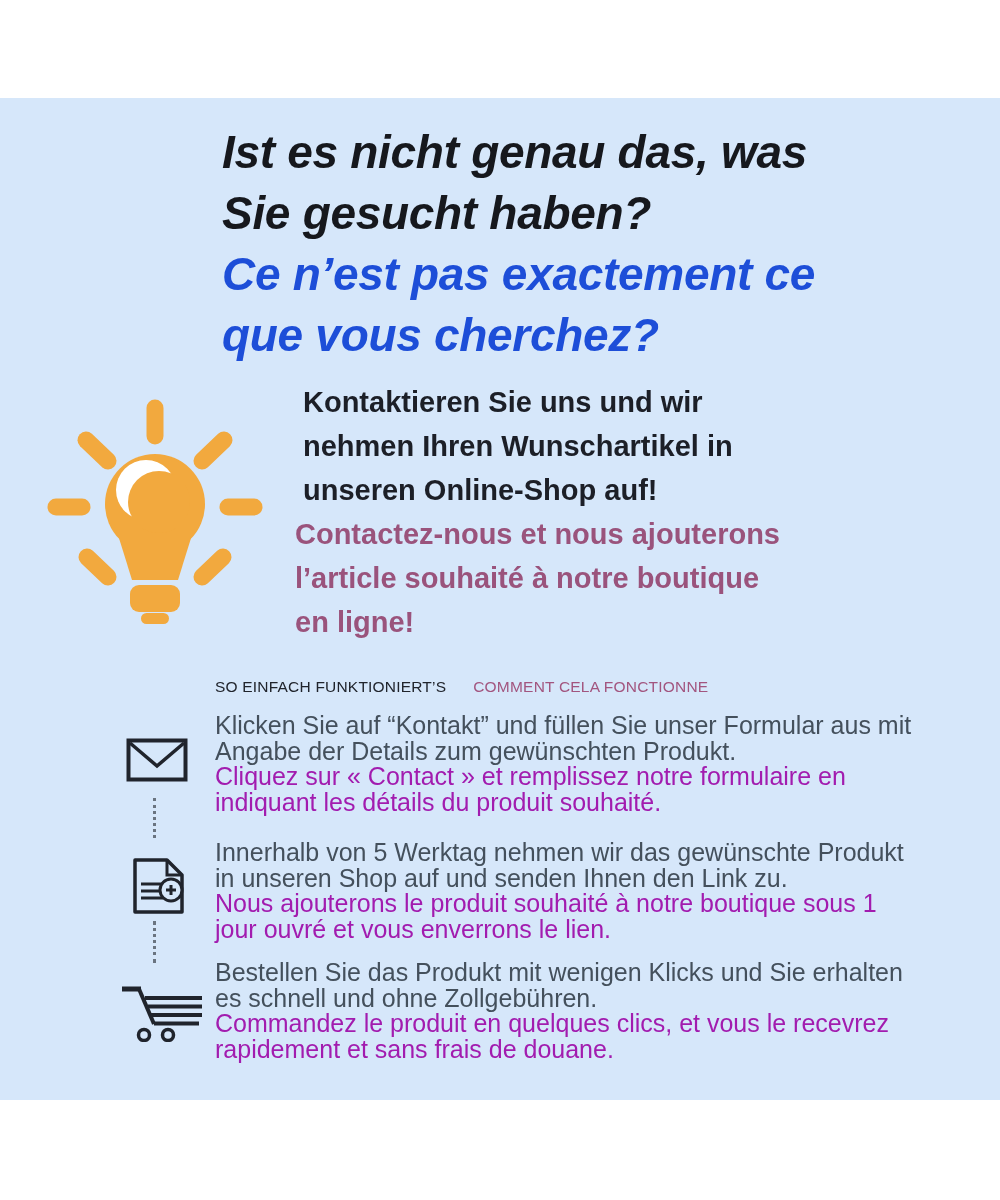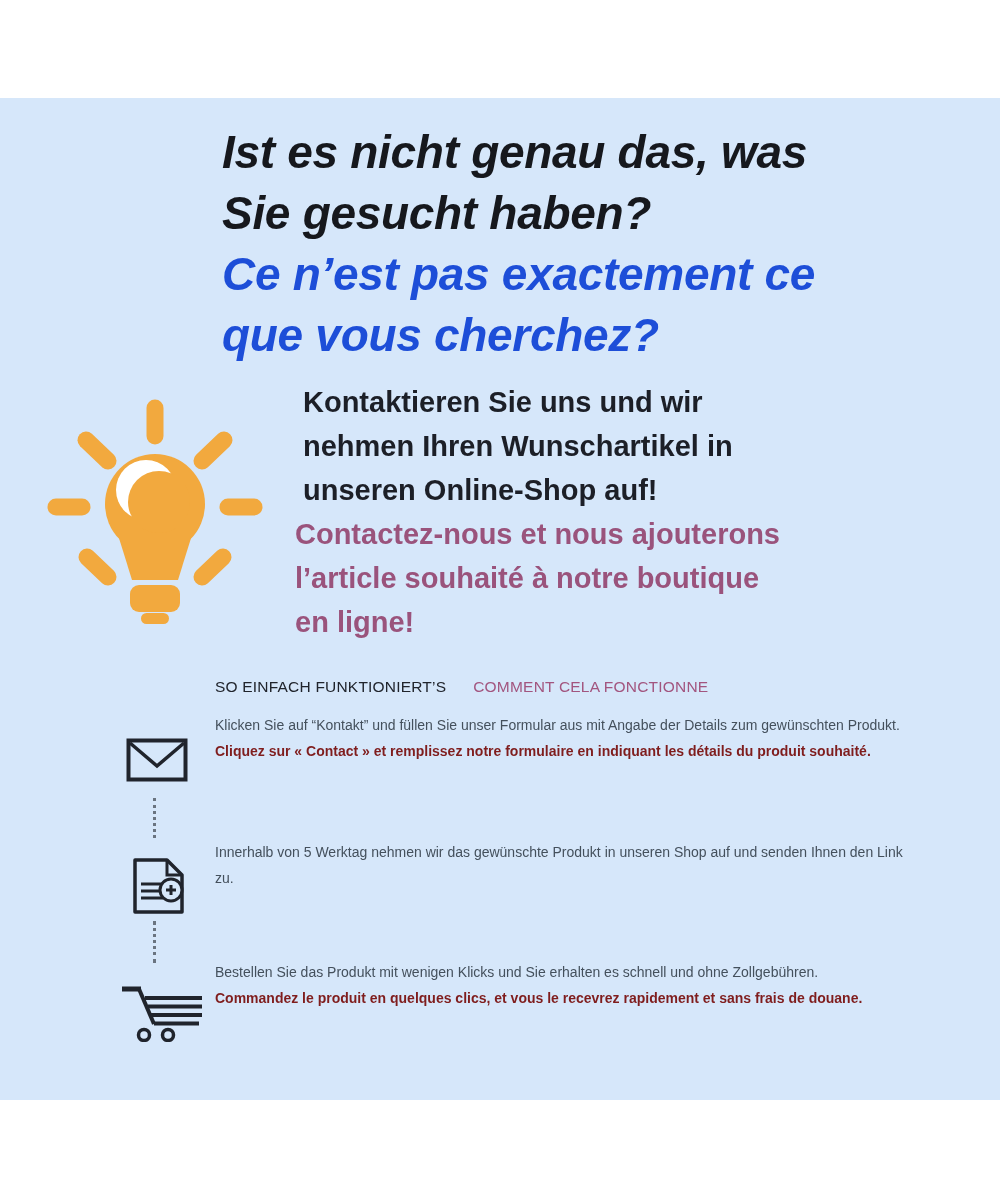--- a/index.html
+++ b/index.html
@@ -38,24 +38,24 @@
   .how-heading{
     position:absolute; left:215px; top:678px;
     display:flex; gap:27px;
     font-weight:400; font-size:15.5px; letter-spacing:0.2px;
   }
   .how-heading .de{ color:#20242c; }
   .how-heading .fr{ color:#a2557f; }
 
   .step{
     position:absolute; left:215px; width:705px;
-    font-size:14px; line-height:25.5px;
+    font-size:25px; line-height:25.5px;
   }
   .step .de{ color:#44505c; font-weight:400; }
-  .step .fr{ color:#7f1d1d; font-weight:700; }
+  .step .fr{ color:#a21caf; font-weight:400; }
   .step-1{ top:713px; }
   .step-2{ top:840px; }
   .step-3{ top:960px; }
 
   
   .icon{ position:absolute; }
   .icon-envelope{ left:126px; top:738px; }
   .icon-document{ left:130px; top:856px; }
   .icon-cart{ left:118px; top:984px; }
   .dotted{
@@ -152,20 +152,21 @@
     </svg>
   </div>
 
   <div class="step step-1">
     <p class="de">Klicken Sie auf “Kontakt” und füllen Sie unser Formular aus mit Angabe der Details zum gewünschten Produkt.</p>
     <p class="fr">Cliquez sur « Contact » et remplissez notre formulaire en indiquant les détails du produit souhaité.</p>
   </div>
 
   <div class="step step-2">
     <p class="de">Innerhalb von 5 Werktag nehmen wir das gewünschte Produkt in unseren Shop auf und senden Ihnen den Link zu.</p>
+    <p class="fr">Nous ajouterons le produit souhaité à notre boutique sous 1 jour ouvré et vous enverrons le lien.</p>
   </div>
 
   <div class="step step-3">
     <p class="de">Bestellen Sie das Produkt mit wenigen Klicks und Sie erhalten es schnell und ohne Zollgebühren.</p>
     <p class="fr">Commandez le produit en quelques clics, et vous le recevrez rapidement et sans frais de douane.</p>
   </div>
 
 </div>
 
 </body></html>

